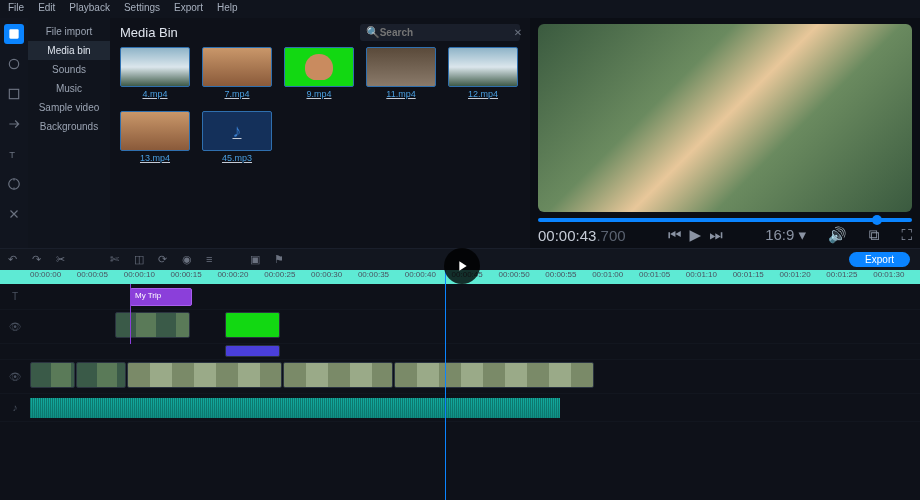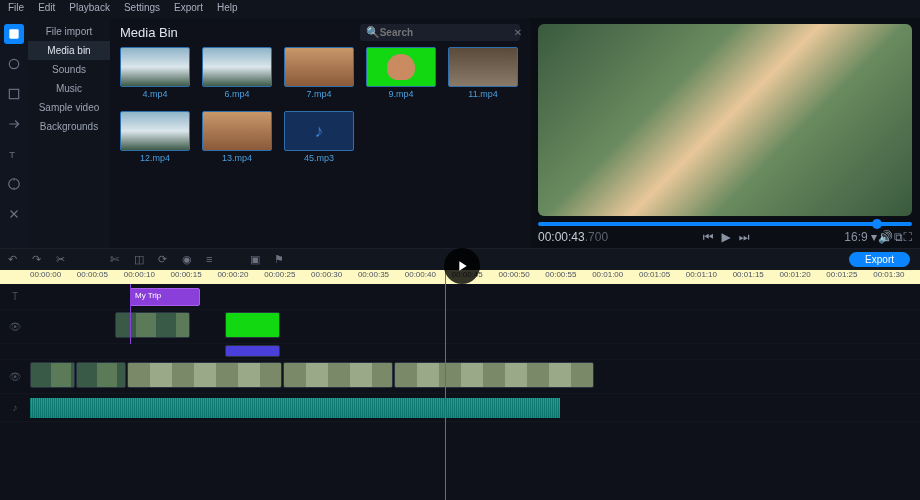--- a/index.html
+++ b/index.html
@@ -20,43 +20,43 @@
   .sidenav div { padding: 4px 10px; cursor: pointer; color: #9aa3b2; text-align: center; }
   .sidenav div.sel { background: #1f2733; color: #dfe5ee; }
 
   .bin { flex: 1; padding: 6px 10px; background: #0e1119; overflow: hidden; }
   .binhdr { display: flex; align-items: center; justify-content: space-between; margin-bottom: 6px; }
   .binhdr h3 { font-size: 13px; font-weight: 500; color: #e0e5ee; }
   .search { display: flex; align-items: center; background: #1a1f2b; border-radius: 3px; padding: 2px 6px; width: 160px; }
   .search input { background: transparent; border: none; color: #c5cbd6; font-size: 10px; outline: none; flex: 1; font-weight: bold; }
   .search .x { color: #6b7280; cursor: pointer; font-size: 10px; }
   .thumbs { display: flex; flex-wrap: wrap; gap: 12px; }
-  .clip { width: 70px; }
+  .clip { width: 70px; text-decoration: underline; }
   .thumb { width: 70px; height: 40px; border: 1px solid #2f6fae; border-radius: 2px; background: #223; }
   .clip .lbl { text-align: center; font-size: 9px; color: #4a9fe0; margin-top: 2px; }
 
   .preview { width: 390px; background: #0b0e15; display: flex; flex-direction: column; padding: 6px 8px 4px; }
   .video { flex: 1; border-radius: 6px; overflow: hidden; background: linear-gradient(135deg,#3a5a3f 0%,#6a8a5f 35%,#e8c79a 50%,#6a8a5f 65%,#3a5a3f 100%); position: relative; }
   .scrub { height: 4px; background: #0a84ff; margin: 6px 0 4px; position: relative; border-radius: 2px; }
   .scrub .head { position: absolute; right: 30px; top: -3px; width: 10px; height: 10px; background: #0a84ff; border-radius: 50%; }
-  .vctrl { display: flex; align-items: center; justify-content: space-between; font-size: 12px; color: #8a93a3; }
+  .vctrl { display: flex; align-items: center; justify-content: space-between; font-size: 15px; color: #8a93a3; }
   .vctrl .tc { color: #c5cbd6; }
   .vctrl .tc .f { color: #5a6270; }
   .vbtns { display: flex; gap: 8px; }
   .vbtns span { cursor: pointer; }
-  .vright { display: flex; gap: 1px; align-items: flex-start; }
+  .vright { display: flex; gap: 22px; align-items: flex-start; }
 
   
   .tlbar { height: 22px; background: #12161f; display: flex; align-items: center; padding: 0 8px; gap: 10px; position: relative; border-top: 1px solid #1a1f2b; }
   .tlbar .grp { display: flex; gap: 10px; }
   .tlbar .ico { width: 14px; height: 14px; color: #6b7280; cursor: pointer; }
   .export { position: absolute; right: 10px; background: #0a84ff; color: #fff; padding: 2px 16px; border-radius: 10px; font-size: 10px; cursor: pointer; }
 
   
-  .ruler { height: 14px; background: #fef9c3; display: flex; font-size: 8px; color: #4a5260; padding-left: 30px; position: relative; }
+  .ruler { height: 14px; background: #5eead4; display: flex; font-size: 8px; color: #4a5260; padding-left: 30px; position: relative; }
   .ruler span { flex: 1; }
   .playhead { position: absolute; left: 445px; top: 0; bottom: 0; width: 1px; background: #0a84ff; z-index: 20; pointer-events: none;}
 
   
   .tracks { position: relative; background: #0e1119; height: 216px; }
   .track { display: flex; height: 30px; border-bottom: 1px solid #12161f; }
   .thead { width: 30px; display: flex; align-items: center; justify-content: center; color: #4a5260; font-size: 10px; }
   .tbody { flex: 1; position: relative; }
   .titleclip { position: absolute; top: 4px; height: 18px; background: #8b3fda; border: 1px solid #a85fee; border-radius: 2px; font-size: 8px; color: #fff; padding: 2px 4px; }
   .vidclip { position: absolute; top: 2px; height: 26px; border-radius: 2px; overflow: hidden; border: 1px solid #2a3340; }
@@ -150,24 +150,20 @@
       <div class="search">
         <span>🔍</span>
         <input placeholder="Search" style="">
         <span class="x">✕</span>
       </div>
     </div>
     <div class="thumbs" id="thumbs">
         <div class="clip">
           <div class="thumb mtn"></div>
           <div class="lbl">4.mp4</div>
-        </div>
-        <div class="clip">
-          <div class="thumb mtn"></div>
-          <div class="lbl">6.mp4</div>
         </div>
         <div class="clip">
           <div class="thumb dun"></div>
           <div class="lbl">7.mp4</div>
         </div>
         <div class="clip">
           <div class="thumb grn"></div>
           <div class="lbl">9.mp4</div>
         </div>
         <div class="clip">
@@ -252,21 +248,21 @@
     <span>00:01:25</span>
     <span>00:01:30</span>
   </div>
 
 <div class="tracks">
   <div class="playhead" style="height:230px;top:-14px"></div>
 
   <div class="track" style="height:26px">
     <div class="thead">T</div>
     <div class="tbody">
-      <div class="titleclip" style="left:100px;width:70px">My Trip</div>
+      <div class="titleclip" style="left:100px;width:62px">My Trip</div>
     </div>
   </div>
 
   <div class="track" style="height:34px">
     <div class="thead">👁</div>
     <div class="tbody">
       <div class="vidclip vclipbg" style="left:85px;width:75px"></div>
       <div class="vidclip vclipgrn" style="left:195px;width:55px"></div>
       <div class="link" style="left:100px;top:-26px;height:60px"></div>
     </div>

